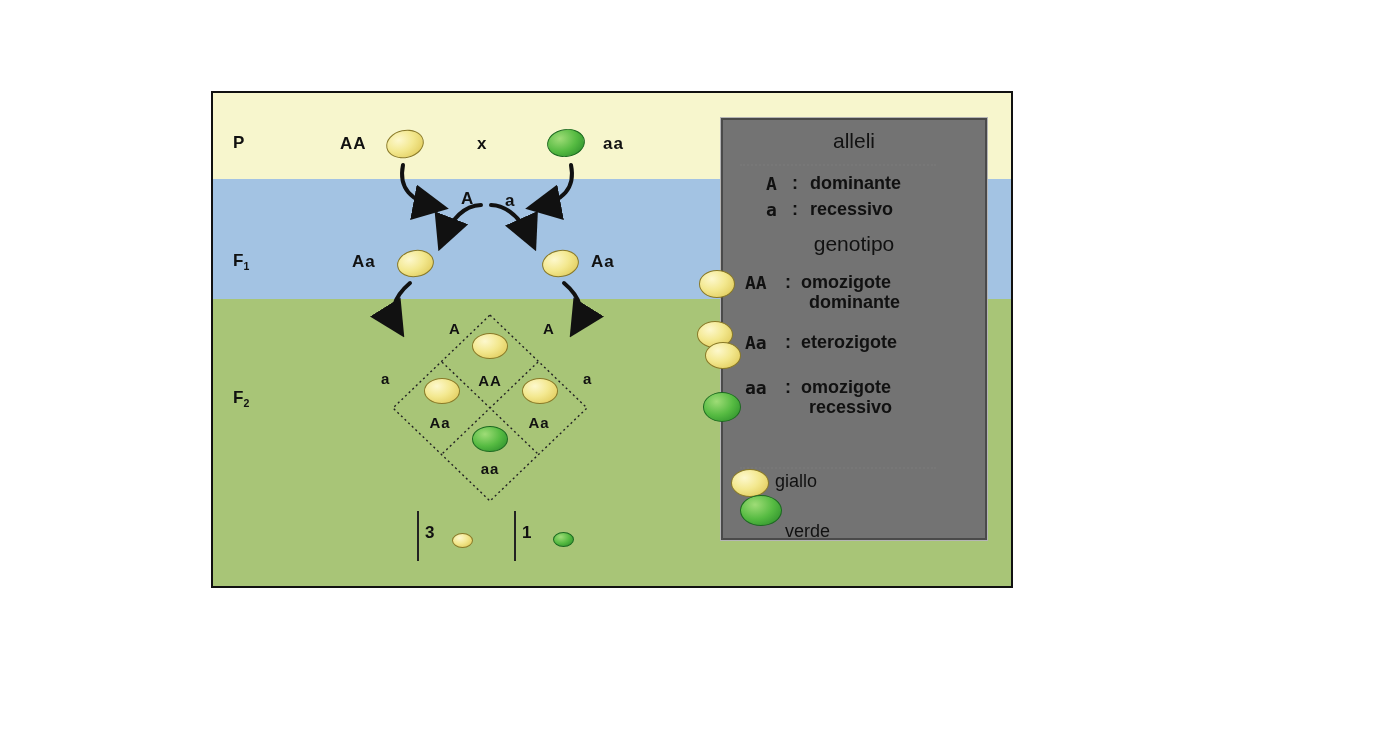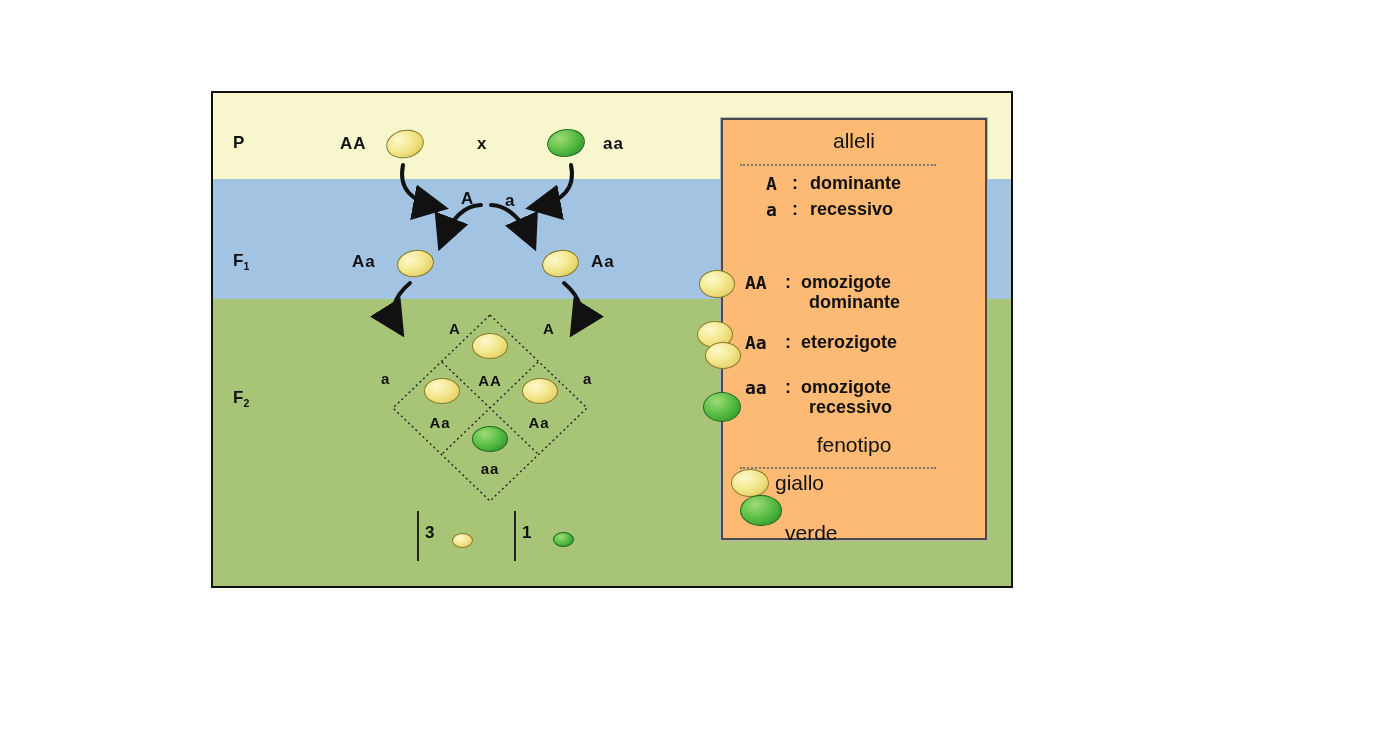--- a/index.html
+++ b/index.html
@@ -18,28 +18,28 @@
   .gen{font-weight:bold;font-size:17px;}
   .geno{font-weight:bold;font-size:17px;letter-spacing:1px;}
   .small-geno{font-weight:bold;font-size:15px;}
   .center30{width:34px;text-align:center;letter-spacing:1px;}
   sub{font-size:.62em;}
   .pea{position:absolute;border-radius:50%;box-sizing:border-box;}
   .pea.yellow{background:radial-gradient(ellipse at 35% 30%, #fdf8cd 0%, #f3e88f 45%, #e3cf62 82%, #cdb84e 100%);
     border:1px solid #8a7a28;}
   .pea.green{background:radial-gradient(ellipse at 35% 30%, #9fdc77 0%, #56bb42 50%, #33962f 85%, #277f28 100%);
     border:1px solid #1c6a20;}
-  .legend{position:absolute;left:508px;top:25px;width:262px;height:418px;background:#fdba74;
+  .legend{position:absolute;left:508px;top:25px;width:262px;height:418px;background:#737373;
     border:2px solid #4a4a4a;box-shadow:0 0 0 1px #b5b5b5;}
   .legend .title{position:absolute;left:0;width:100%;text-align:center;font-size:21px;color:#111;}
   .legend .divider{position:absolute;border-top:2px dotted #777;height:0;}
   .legend .sym{position:absolute;font-family:"DejaVu Sans Mono", monospace;font-weight:bold;font-size:18px;color:#111;}
   .legend .colon{position:absolute;font-weight:bold;font-size:18px;color:#111;}
   .legend .itemtxt{position:absolute;font-size:18px;font-weight:bold;color:#111;white-space:nowrap;}
-  .legend .phen{position:absolute;font-size:21px;color:#111;white-space:nowrap;}
+  .legend .phen{position:absolute;font-size:18px;color:#111;white-space:nowrap;}
 </style>
 </head>
 <body>
 
 <div class="page">
   <div class="figure">
 
     <div class="band band-p"></div>
     <div class="band band-f1"></div>
     <div class="band band-f2"></div>
@@ -109,40 +109,40 @@
       <div class="divider" style="top:44px;left:17px;width:196px"></div>
 
       <span class="sym" style="left:43px;top:53px">A</span>
       <span class="colon" style="left:69px;top:53px">:</span>
       <span class="itemtxt" style="left:87px;top:53px">dominante</span>
 
       <span class="sym" style="left:43px;top:79px">a</span>
       <span class="colon" style="left:69px;top:79px">:</span>
       <span class="itemtxt" style="left:87px;top:79px">recessivo</span>
 
+      <div class="title" style="top:112px">genotipo</div>
 
       <span class="pea yellow" style="left:-24px;top:150px;width:36px;height:28px"></span>
       <span class="sym" style="left:22px;top:152px">AA</span>
       <span class="colon" style="left:62px;top:152px">:</span>
       <span class="itemtxt" style="left:78px;top:152px">omozigote</span>
       <span class="itemtxt" style="left:86px;top:172px">dominante</span>
 
       <span class="pea yellow" style="left:-26px;top:201px;width:36px;height:27px"></span>
       <span class="pea yellow" style="left:-18px;top:222px;width:36px;height:27px"></span>
       <span class="sym" style="left:22px;top:212px">Aa</span>
       <span class="colon" style="left:62px;top:212px">:</span>
       <span class="itemtxt" style="left:78px;top:212px">eterozigote</span>
 
       <span class="pea green" style="left:-20px;top:272px;width:38px;height:30px"></span>
       <span class="sym" style="left:22px;top:257px">aa</span>
       <span class="colon" style="left:62px;top:257px">:</span>
       <span class="itemtxt" style="left:78px;top:257px">omozigote</span>
       <span class="itemtxt" style="left:86px;top:277px">recessivo</span>
 
-      <div class="title" style="top:313px">fenotipo</div>
       <div class="divider" style="top:347px;left:17px;width:196px"></div>
 
       <span class="pea yellow" style="left:8px;top:349px;width:38px;height:28px"></span>
       <span class="phen" style="left:52px;top:351px">giallo</span>
 
       <span class="pea green" style="left:17px;top:375px;width:42px;height:31px"></span>
       <span class="phen" style="left:62px;top:401px">verde</span>
     </div>
 
   </div>

